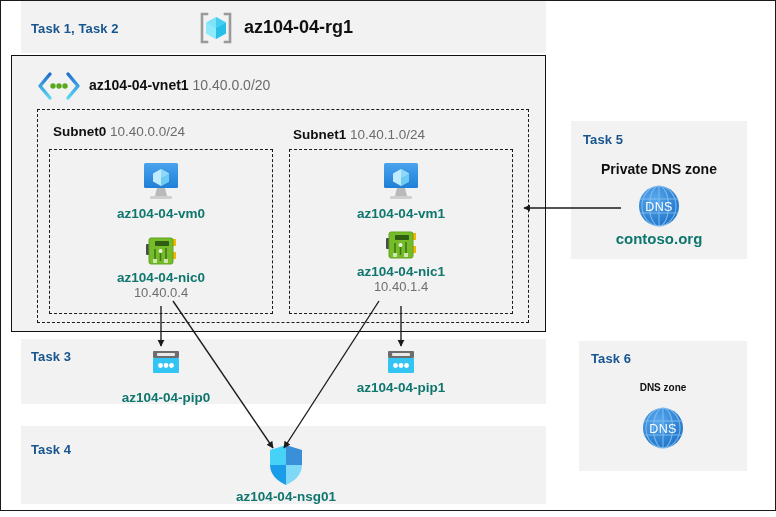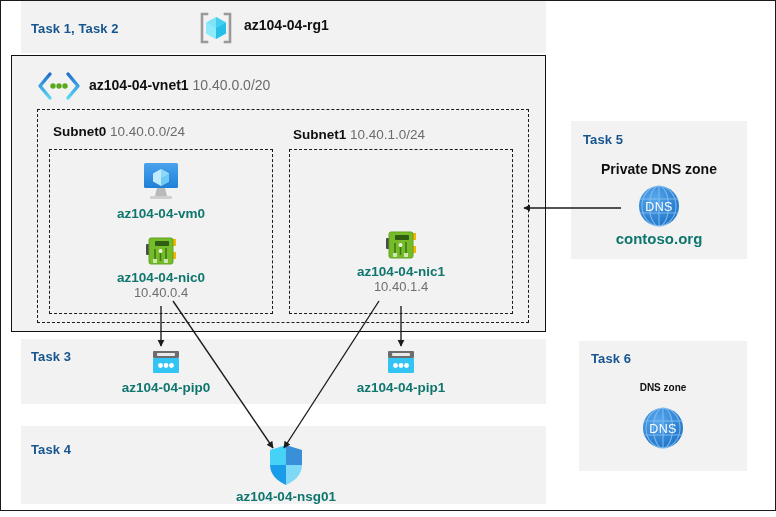--- a/index.html
+++ b/index.html
@@ -24,21 +24,21 @@
     font-weight:bold;
     font-size:13px;
     letter-spacing:.1px;
     white-space:nowrap;
   }
 
   
   #rg-strip{left:20px;top:0px;width:525px;height:52px;}
   #rg-name{
     position:absolute;left:243px;top:16px;
-    font-size:14px;font-weight:bold;color:#101010;white-space:nowrap;
+    font-size:18px;font-weight:bold;color:#101010;white-space:nowrap;
   }
   #rg-icon{position:absolute;left:196px;top:8px;width:38px;height:38px;}
 
   
   #vnet-box{
     position:absolute;left:10px;top:54px;width:535px;height:277px;
     border:1.6px solid #111111;background:#f2f2f2;box-sizing:border-box;
   }
   #vnet-icon{position:absolute;left:36px;top:70px;width:44px;height:30px;}
   #vnet-name{
@@ -173,20 +173,39 @@
         <path d="M12 14 L12 26" stroke="#3f7a15" stroke-width="1.6"></path>
         <path d="M23 13 L23 26" stroke="#3f7a15" stroke-width="1.6"></path>
         <rect x="10" y="24" width="4" height="4" fill="#cfe8b0"></rect>
         <rect x="21" y="24" width="4" height="4" fill="#cfe8b0"></rect>
       </svg>
     </span>
     <div class="nm" style="margin-top:3px;">az104-04-nic0</div>
     <div class="ip">10.40.0.4</div>
   </div>
 
+  <div class="node" style="left:340px;top:160px;width:120px;">
+    <span>
+      <svg class="ico" width="46" height="42" viewBox="0 0 46 42">
+        <defs>
+          <linearGradient id="gvm1" x1="0" y1="0" x2="0" y2="1">
+            <stop offset="0" stop-color="#4aa3ec"></stop>
+              <stop offset="1" stop-color="#1f7fd8"></stop>
+          </linearGradient>
+        </defs>
+        <rect x="6" y="2" width="34" height="25" rx="1.5" fill="url(#gvm1)"></rect>
+        <polygon points="23,8 31,12.4 31,20.6 23,25 15,20.6 15,12.4" fill="#bfeaff"></polygon>
+        <polygon points="23,8 31,12.4 23,16.8" fill="#8fd9f8"></polygon>
+        <polygon points="23,16.8 31,12.4 31,20.6 23,25" fill="#6ecbf2"></polygon>
+        <path d="M19 27 L27 27 L29 35 L17 35 Z" fill="#b9b9b9"></path>
+        <rect x="12" y="35" width="22" height="3" rx="1.2" fill="#cfcfcf"></rect>
+      </svg>
+    </span>
+    <div class="nm" style="margin-top:3px;">az104-04-vm1</div>
+  </div>
 
   <div class="node" style="left:340px;top:228px;width:120px;">
     <span>
       <svg class="ico" width="36" height="32" viewBox="0 0 36 32">
         <rect x="3" y="9" width="4" height="11" rx="1" fill="#4b4b4b"></rect>
         <rect x="29" y="4" width="4" height="7" fill="#f5b700"></rect>
         <rect x="29" y="17" width="4" height="7" fill="#f5b700"></rect>
         <rect x="6" y="3" width="24" height="26" rx="2" fill="#76bb2a"></rect>
         <rect x="6" y="3" width="24" height="26" rx="2" fill="none" stroke="#63a320" stroke-width="1"></rect>
         <rect x="12" y="6" width="14" height="5" rx="0.8" fill="#2f5d12"></rect>
@@ -209,21 +228,21 @@
     <span>
       <svg class="ico" width="36" height="28" viewBox="0 0 36 28">
         <rect x="5" y="2" width="26" height="7" rx="1" fill="#6d6d6d"></rect>
         <rect x="9" y="4" width="18" height="3" rx="1" fill="#e9e9e9"></rect>
         <rect x="5" y="9" width="26" height="15" rx="1" fill="#32c5f4"></rect>
         <circle cx="12.5" cy="16.5" r="2.4" fill="#ffffff"></circle>
         <circle cx="18" cy="16.5" r="2.4" fill="#ffffff"></circle>
         <circle cx="23.5" cy="16.5" r="2.4" fill="#ffffff"></circle>
       </svg>
     </span>
-    <div class="nm" style="margin-top:3px;">az104-04-pip0</div>
+    <div class="nm" style="margin-top:13px;">az104-04-pip0</div>
   </div>
 
   <div class="node" style="left:345px;top:348px;width:110px;">
     <span>
       <svg class="ico" width="36" height="28" viewBox="0 0 36 28">
         <rect x="5" y="2" width="26" height="7" rx="1" fill="#6d6d6d"></rect>
         <rect x="9" y="4" width="18" height="3" rx="1" fill="#e9e9e9"></rect>
         <rect x="5" y="9" width="26" height="15" rx="1" fill="#32c5f4"></rect>
         <circle cx="12.5" cy="16.5" r="2.4" fill="#ffffff"></circle>
         <circle cx="18" cy="16.5" r="2.4" fill="#ffffff"></circle>

